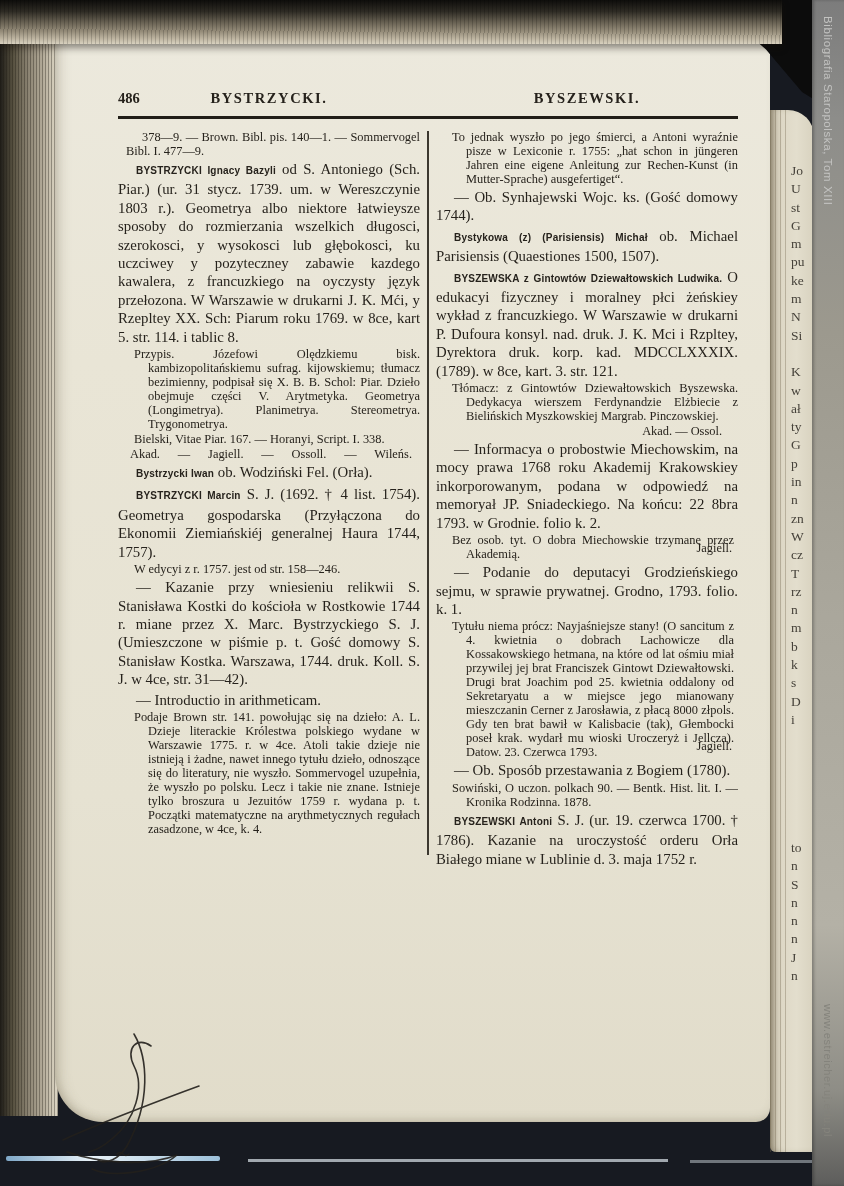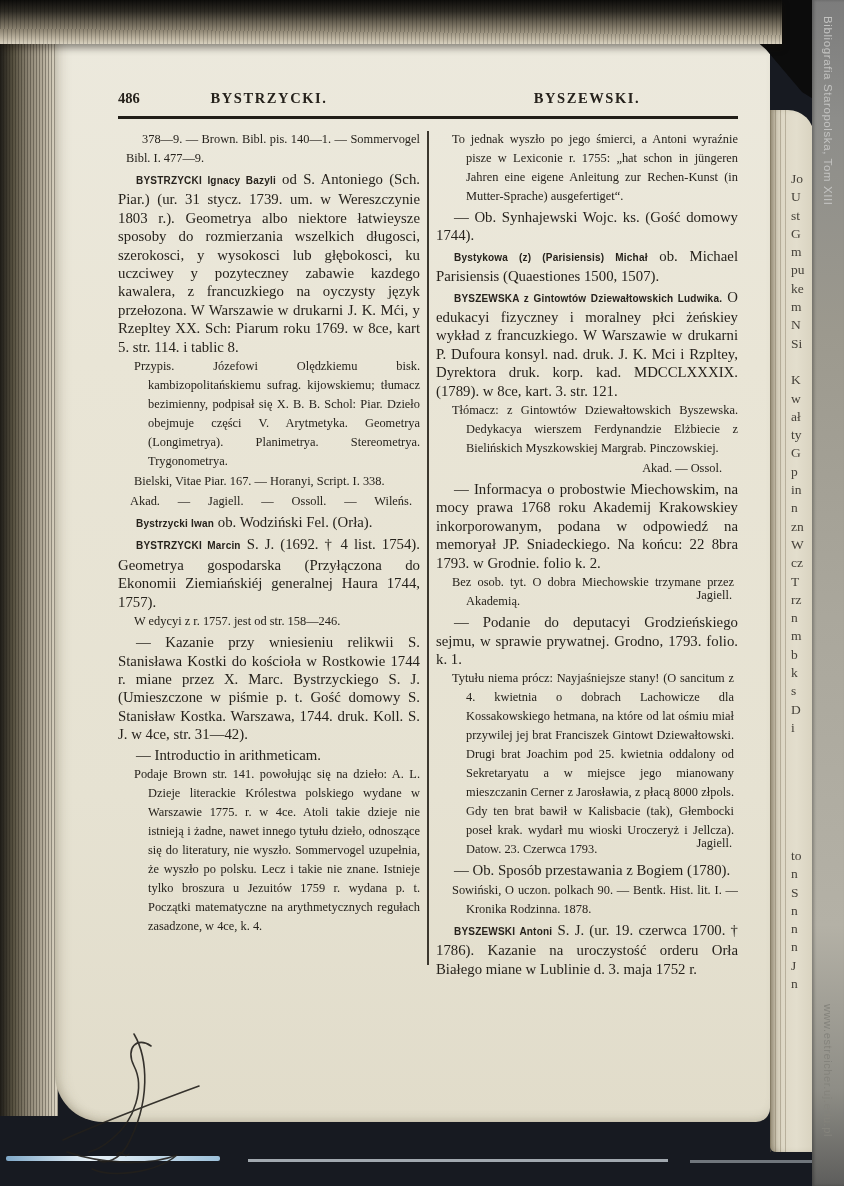--- a/index.html
+++ b/index.html
@@ -43,21 +43,21 @@
     position:absolute;left:770px;top:110px;width:44px;height:1042px;z-index:2;
     background:linear-gradient(90deg,#cfc8b4 0%,#ded8c6 28%,#e3decd 60%,#d8d2bf 100%);
     border-radius:0 26px 0 6px;
     box-shadow:inset 7px 0 7px -4px rgba(70,58,34,.55);
   }
   .page-sliver::before{
     content:"";position:absolute;left:0;top:0;bottom:0;width:16px;
     background:repeating-linear-gradient(90deg,rgba(110,98,74,.35) 0 1px,transparent 1px 5px);
   }
   .fragments{
-    position:absolute;left:21px;top:60px;width:22px;
+    position:absolute;left:21px;top:52px;width:22px;
     font-size:13.5px;line-height:18.3px;color:#46423a;
     white-space:pre-line;overflow:hidden;height:960px;
   }
 
   
   .strip{
     position:absolute;right:0;top:0;width:32px;height:1186px;z-index:7;
     background:linear-gradient(180deg,#7c7c7c 0%,#8d8d8a 10%,#9c998e 28%,#aaa79c 52%,#b4b1a6 78%,#8e8d86 92%,#5d5d5b 100%);
     box-shadow:inset 2px 0 3px rgba(0,0,0,.25);
   }
@@ -83,21 +83,21 @@
   .header-rule{height:3px;background:#211e18;margin-bottom:10px;}
 
   .cols{display:flex;}
   .col{width:302px;}
   .col-divider{width:2px;background:#3c382f;margin:2px 7px 14px 7px;}
 
   .entry{font-size:14.8px;line-height:18.4px;text-align:justify;
     text-indent:18px;margin:2px 0 1px 0;}
   .entry .head{font-family:"Liberation Sans","DejaVu Sans",sans-serif;
     font-weight:bold;font-size:10px;letter-spacing:.2px;}
-  .note{font-size:12.4px;line-height:19px;text-align:justify;
+  .note{font-size:12.4px;line-height:14px;text-align:justify;
     padding-left:30px;text-indent:-14px;margin:1px 0;}
   .cont-l{padding-left:8px;text-indent:16px;}
   .spread{padding:0 8px 0 12px;text-indent:0;text-align:justify;text-align-last:justify;}
   .align-right{text-align:center;text-align-last:right;padding:0 16px 0 0;text-indent:0;}
   .rel{position:relative;padding-right:4px;}
   .note-tag{position:absolute;right:6px;bottom:6px;}
 
   
   .blue-line{position:absolute;z-index:3;}
   .bl-a{left:6px;top:1156px;width:214px;height:5px;

